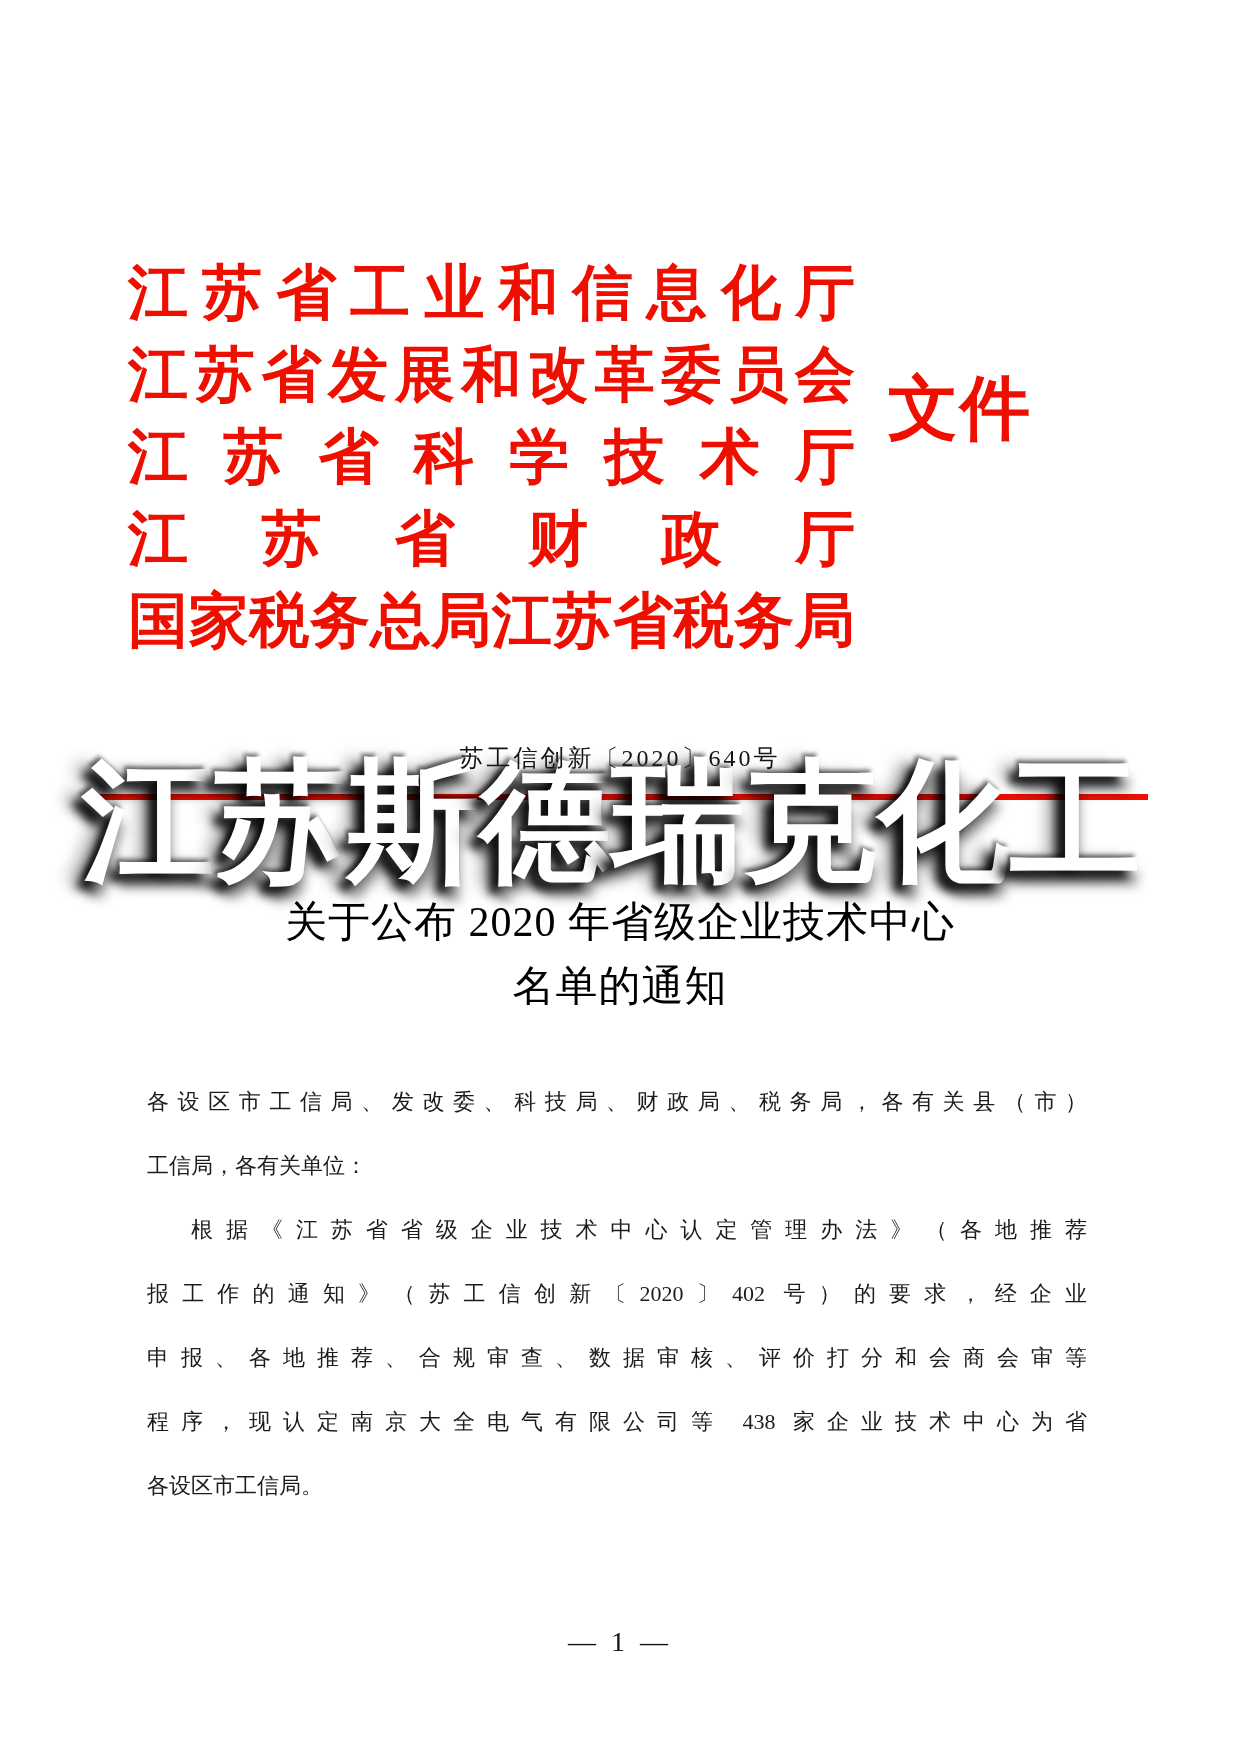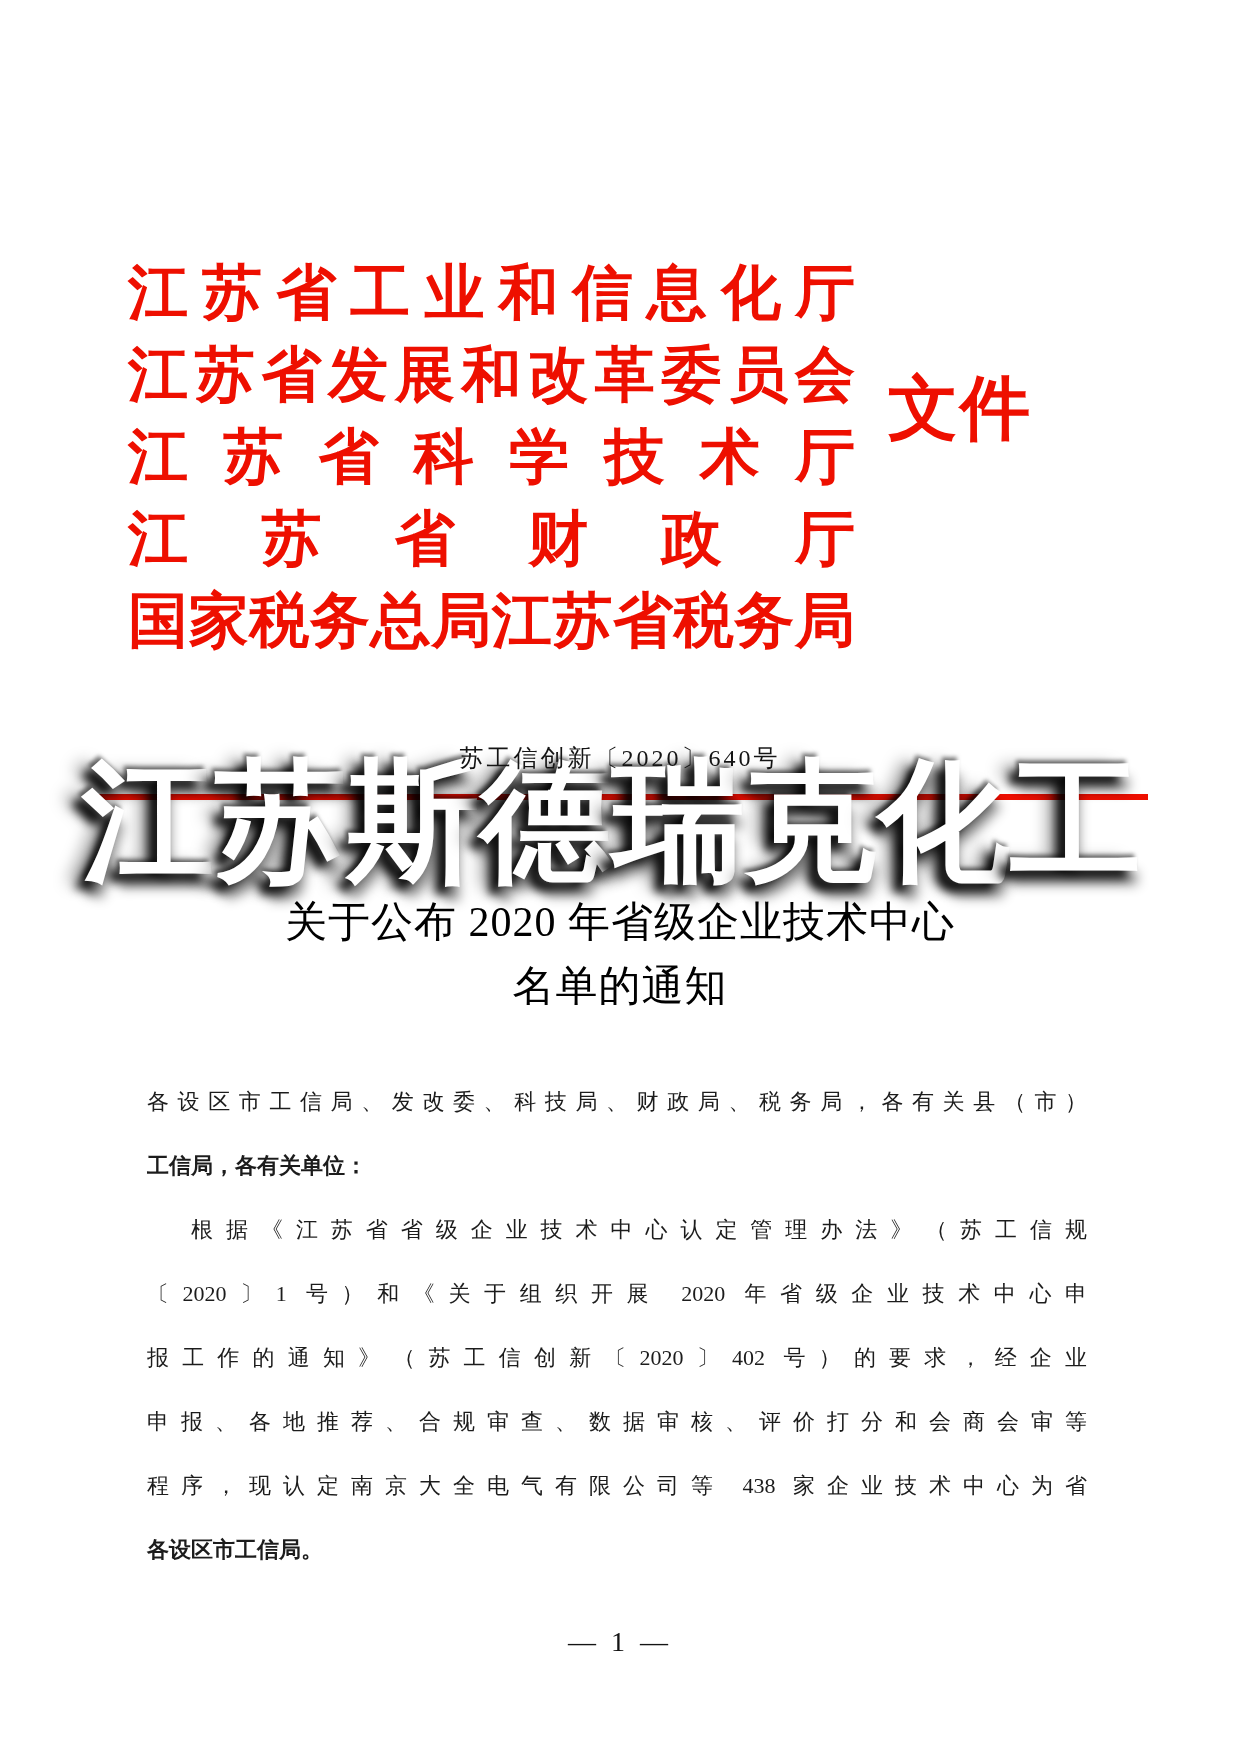--- a/index.html
+++ b/index.html
@@ -60,21 +60,21 @@
   .body-block{
     position:absolute;left:147px;top:1070px;width:940px;
     font-size:22px;color:#1c1c1c;z-index:1;
   }
   .body-line{
     height:64px;line-height:64px;
     text-align:justify;text-align-last:justify;
     white-space:nowrap;
   }
   .body-line.no-justify{
-    text-align:center;text-align-last:left;font-weight:bold;
+    text-align:center;text-align-last:left;
   }
   .body-line.indent{
     text-indent:2em;
   }
   .page-number{
     position:absolute;left:0;top:1626px;width:100%;
     text-align:center;font-size:28px;color:#141414;letter-spacing:4px;
   }
 </style>
 </head>
@@ -160,22 +160,21 @@
     </div>
 
   <div class="doc-title">
     <div>关于公布 2020 年省级企业技术中心</div>
     <div>名单的通知</div>
   </div>
 
   <div class="body-block">
     <div class="body-line">各设区市工信局、发改委、科技局、财政局、税务局，各有关县（市）</div>
     <div class="body-line no-justify">工信局，各有关单位：</div>
-    <div class="body-line indent">根据《江苏省省级企业技术中心认定管理办法》（苏工信规</div>
-    <div class="body-line">〔2020〕1 号）和《关于组织开展 2020 年省级企业技术中心申</div>
+    <div class="body-line indent">根据《江苏省省级企业技术中心认定管理办法》（各地推荐</div>
     <div class="body-line">报工作的通知》（苏工信创新〔2020〕402 号）的要求，经企业</div>
     <div class="body-line">申报、各地推荐、合规审查、数据审核、评价打分和会商会审等</div>
     <div class="body-line">程序，现认定南京大全电气有限公司等 438 家企业技术中心为省</div>
     <div class="body-line no-justify">各设区市工信局。</div>
   </div>
 
   <div class="page-number">— 1 —</div>
 
 </div>
 

